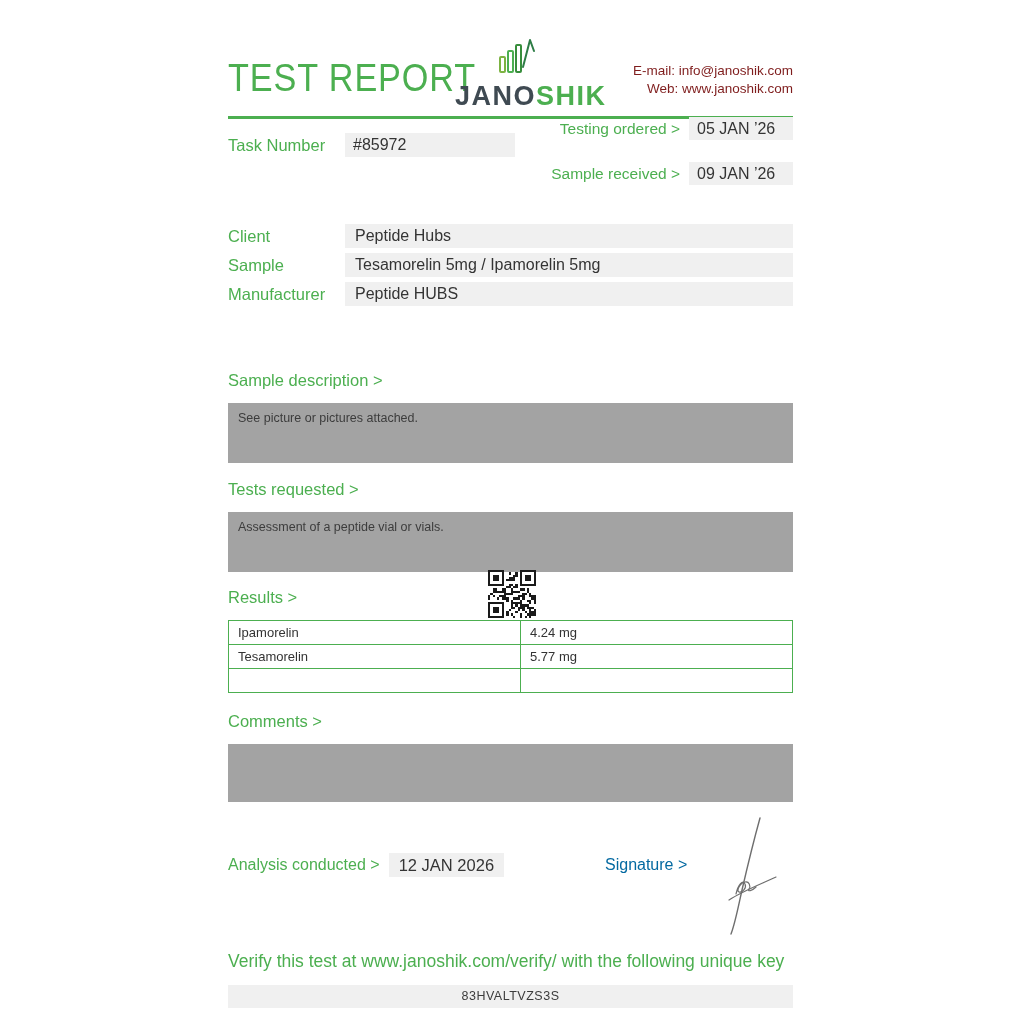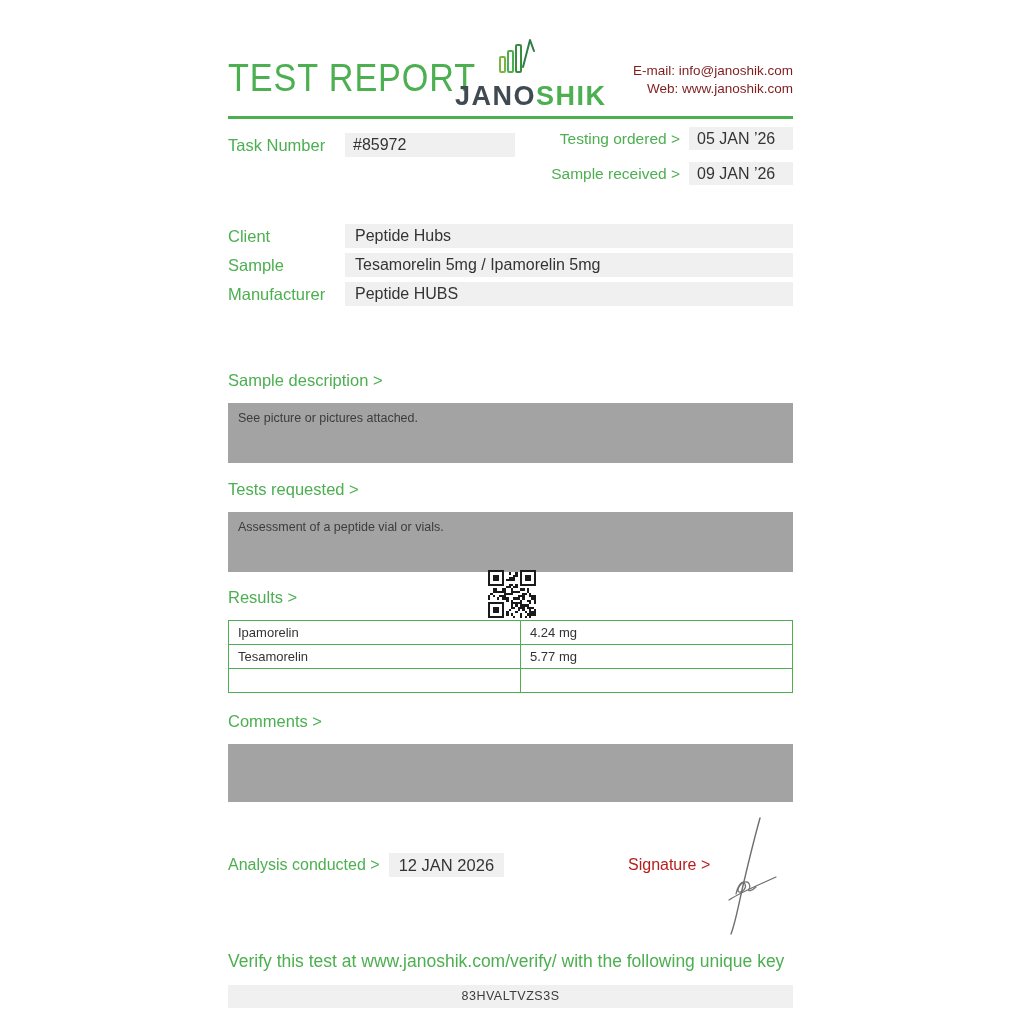--- a/index.html
+++ b/index.html
@@ -43,21 +43,21 @@
 
   
   .results-table{position:absolute;left:228px;top:620px;width:565px;border-collapse:collapse;}
   .results-table td{border:1px solid #4caf50;height:23px;font-size:13px;padding:0 0 0 9px;color:#333;margin-left:32px;}
   .results-table td.c1{width:282px;}
 
   
   .analysis-row{position:absolute;left:228px;top:853px;display:flex;align-items:center;gap:9px;}
   .analysis-row .green-label{font-size:16px;}
   .analysis-value{height:24px;line-height:24px;padding:0 10px;font-size:16.5px;}
-  .sig-label{position:absolute;left:628px;top:856px;color:#b91c1c;font-size:16px;}
+  .sig-label{position:absolute;left:605px;top:856px;color:#0369a1;font-size:16px;}
   .signature{position:absolute;left:703px;top:814px;}
 
   .verify-text{position:absolute;left:228px;top:951px;width:575px;color:#4caf50;font-size:17.5px;white-space:nowrap;}
   .key-box{position:absolute;left:228px;top:985px;width:565px;height:23px;background:#f0f0f0;
     text-align:center;line-height:23px;font-size:12.5px;color:#3c3c3c;letter-spacing:.5px;}
 </style>
 </head>
 <body>
 
 <div class="page">
@@ -89,21 +89,21 @@
     </div>
   </div>
 
   <div class="hdr-line"></div>
 
   <div class="task-row">
     <span class="green-label">Task Number</span>
     <span class="field task-value">#85972</span>
   </div>
 
-  <div class="date-row" style="top:127px;">
+  <div class="date-row" style="top:117px;">
     <span class="green-label">Testing ordered &gt;</span>
     <span class="field date-value">05 JAN ’26</span>
   </div>
   <div class="date-row" style="top:162px;">
     <span class="green-label">Sample received &gt;</span>
     <span class="field date-value">09 JAN ’26</span>
   </div>
 
   <div class="details">
     <div class="detail-row">

